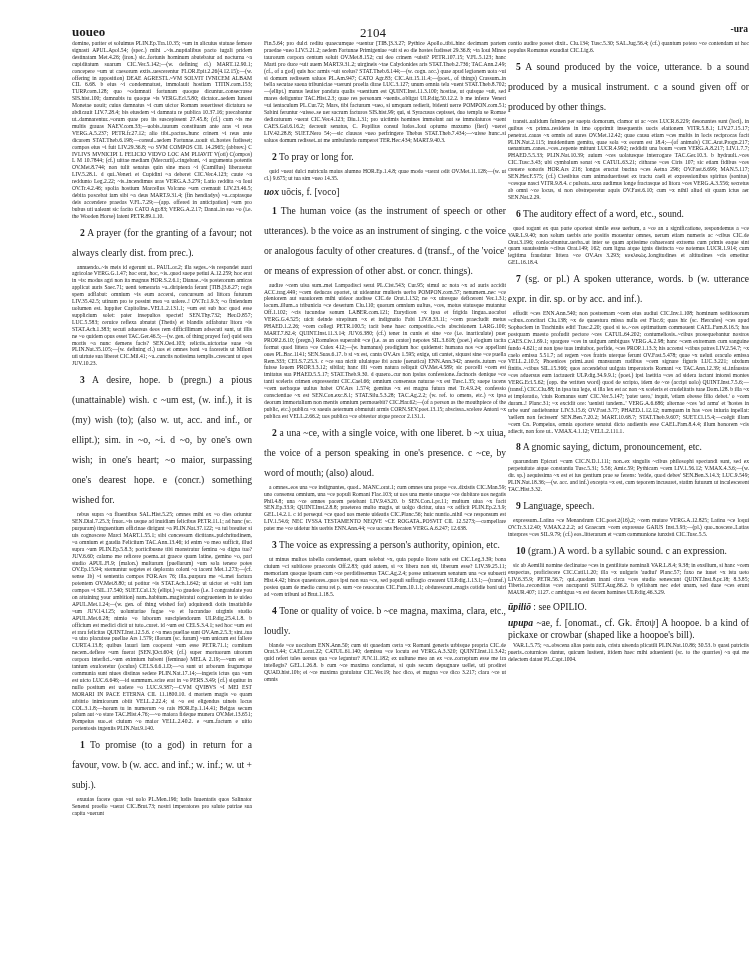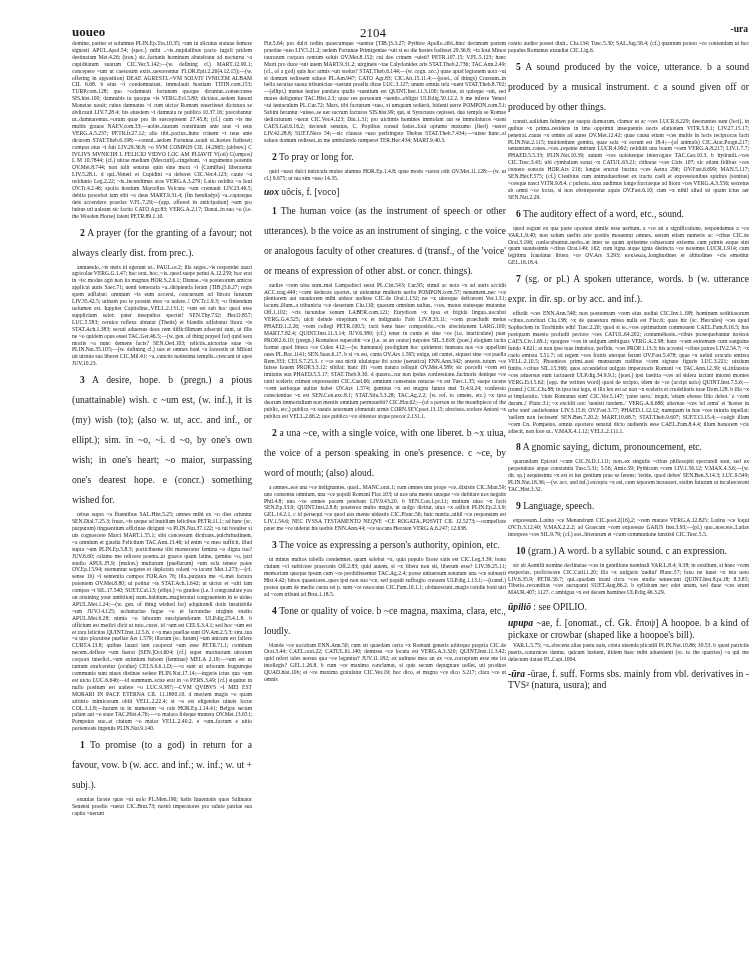--- a/index.html
+++ b/index.html
@@ -62,14 +62,13 @@
     <p class="cit">effudit ~ces ENN.Ann.540; non postremam ~cem eius audiui CIC.Inv.1.108; hominum seditiosorum ~cibus..concitari Clu.138; ~x de quaestura missa nulla est Flac.6; quas hic (sc. Hercules) ~ces apud Sophoclem in Trachiniis edit! Tusc.2.20; quod si te..~ces optimatium commouent CAEL.Fam.8.16.5; has postquam maesto profudit pectore ~ces CATUL.64.202; contumeliosis..~cibus prosequebantur nostros CAES.Civ.1.69.1; spargere ~ces in uulgum ambiguas VERG.A.2.98; hanc ~cem extremam cum sanguine fundo 4.621; at non ipse tuas imitabor, perfide, ~ces PROP.1.13.3; his accensi ~cibus patres LIV.2.54.7; ~x caelo emissa 5.51.7; ad regem ~ces fratris uterque ferunt OV.Fast.5.478; quae ~x ueluti oraculo emissa VELL.2.10.5; Phoenices primi..ausi mansuram rudibus ~cem signare figuris LUC.3.221; uixdum finitis..~cibus SIL.15.366; quos accendebat uulgata imperatoris Romani ~x TAC.Ann.12.39; si..infaustas ~ces aduersus eum iactauerit ULP.dig.34.9.9.1; (poet.) ipsi laetitia ~ces ad sidera iactant intonsi montes VERG.Ecl.5.62; (opp. the written word) quod de scripto, idem de ~ce (accipi uolo) QUINT.Inst.7.5.6;—(transf.) CIC.Clu.88; in ipsa tua lege, si illa lex est ac non ~x sceleris et crudelitatis tuae Dom.128.  b illa ~x et imploratio, 'ciuis Romanus sum' CIC.Ver.5.147; 'pater uero,' inquit, 'etiam obesse filio debet.' o ~cem duram..! Planc.31; ~x excidit ore: 'uenisti tandem..' VERG.A.6.686; alternae ~ces 'ad arma' et 'hostes in urbe sunt' audiebantur LIV.3.15.6; OV.Fast.3.77; PHAED.1.12.12; numquam in has ~ces iniuria inpellat: 'uellem non fecissem' SEN.Ben.7.20.2; MART.10.68.7; STAT.Theb.9.607; SUET.Cl.15.4;—coëgit illam ~cem Cn. Pompeius, omnia oportere senatui dicto audientis esse CAEL.Fam.8.4.4; illum honorem ~cis adiecit, non fore ut.. V.MAX.4.1.12; VELL.2.111.1.</p>
     <p class="sense"><span class="num">8</span><span> A gnomic saying, dictum, pronouncement, etc.</span></p>
     <p class="cit">quarundam Epicuri ~cum CIC.N.D.1.111; non..ex singulis ~cibus philosophi spectandi sunt, sed ex perpetuitate atque constantia Tusc.5.31; 5.56; Amic.59; Pythicam ~cem LIV.1.56.12; V.MAX.4.3.6;—(w. dir. sp.) aequissima ~x est et ius gentium prae se ferens: 'redde, quod debes' SEN.Ben.3.14.3; LUC.9.549; PLIN.Nat.18.36;—(w. acc. and inf.) excepta ~x est, cum teporem incusaret, statim futurum ut incalescerent TAC.Hist.3.32.</p>
     <p class="sense"><span class="num">9</span><span> Language, speech.</span></p>
     <p class="cit">expressum..Latina ~ce Menandrum CIC.poet.2(16),2; ~cem mutare VERG.A.12.825; Latina ~ce loqui OV.Tr.3.12.40; V.MAX.2.2.2; ad Graecam ~cem expressae GAIUS Inst.3.93;—(pl.) quo..noscere..Latias interpres ~ces SIL.9.79; (cf.) eos..litterarum et ~cum communione iunxisti CIC.Tusc.5.5.</p>
     <p class="sense"><span class="num">10</span><span> (gram.) A word. b a syllabic sound. c an expression.</span></p>
     <p class="cit">sic ab Aemilii nomine declinatae ~ces in gentilitate nominali VAR.L.8.4; 9.38; in exsilium, si hanc ~cem exspectas, proficiscere CIC.Catil.1.20; illa ~x uulgaris 'audiui' Planc.57; faxo ne iuuet ~x ista ueto LIV.6.35.9; PETR.56.7; qui..quodam inani circa ~ces studio senescunt QUINT.Inst.8.pr.18; 8.3.85; Tiberio..reconditas ~ces aucupanti SUET.Aug.86.2.  b syllabam nec edet unam, sed duae ~ces erunt MAUR.407; 1127.  c ambigua ~x est decem homines ULP.dig.46.3.29.</p>
     <p class="lemma"><span class="hw">ūpiliō</span><span> : see OPILIO.</span></p>
     <p class="lemma"><span class="hw">upupa</span><span> ~ae, f. [onomat., cf. Gk. ἔποψ] A hoopoe. b a kind of pickaxe or crowbar (shaped like a hoopoe's bill).</span></p>
     <p class="cit">VAR.L.5.75; ~a..obscena alias pastu auis, crista uisenda plicatili PLIN.Nat.10.86; 30.53.  b quasi patriciis pueris..coturnices dantur, quicum lusitent, itidem haec mihi aduenienti (sc. to the quarries) ~a qui me delectem datast PL.Capt.1004.</p>
-    <p class="lemma"><span class="hw">-ūra</span><span> -ūrae, f. suff. Forms sbs. mainly from vbl. derivatives in -TVS² (natura, usura); and</span></p>
   </div>
 
 </body></html>

